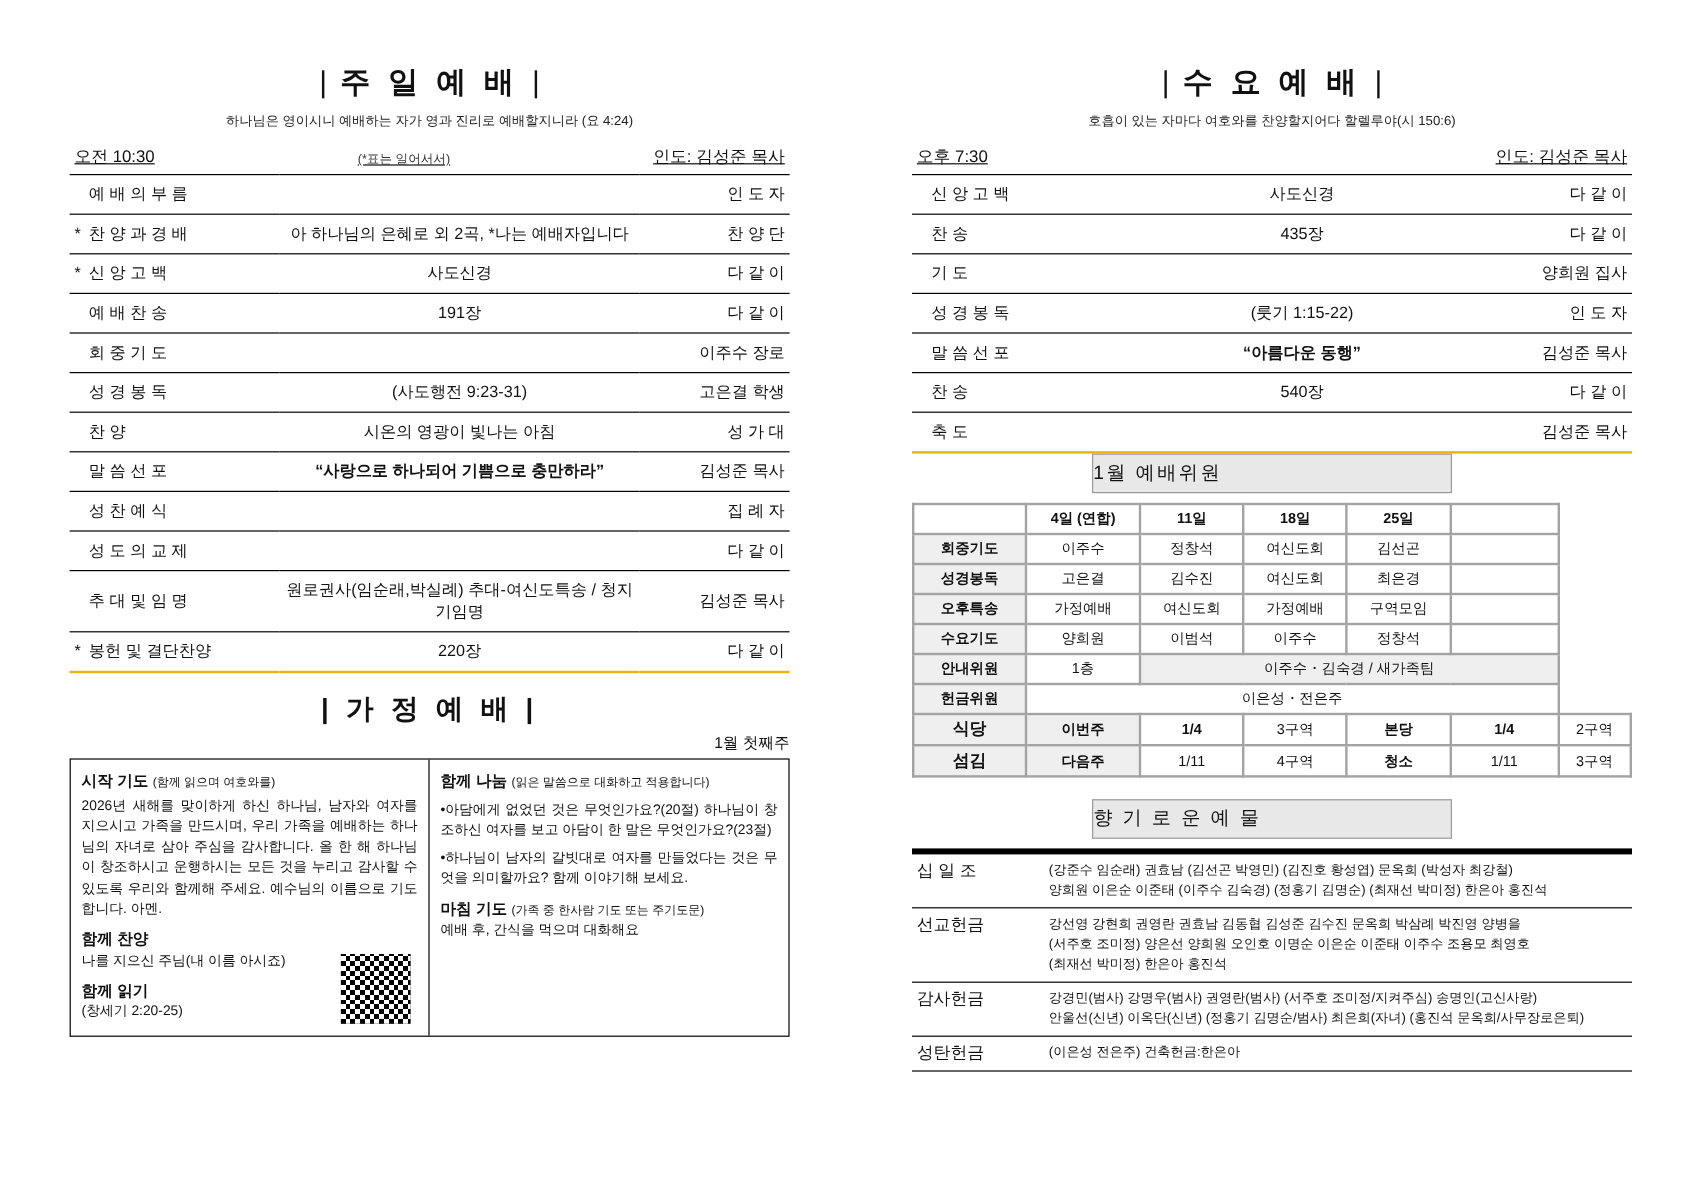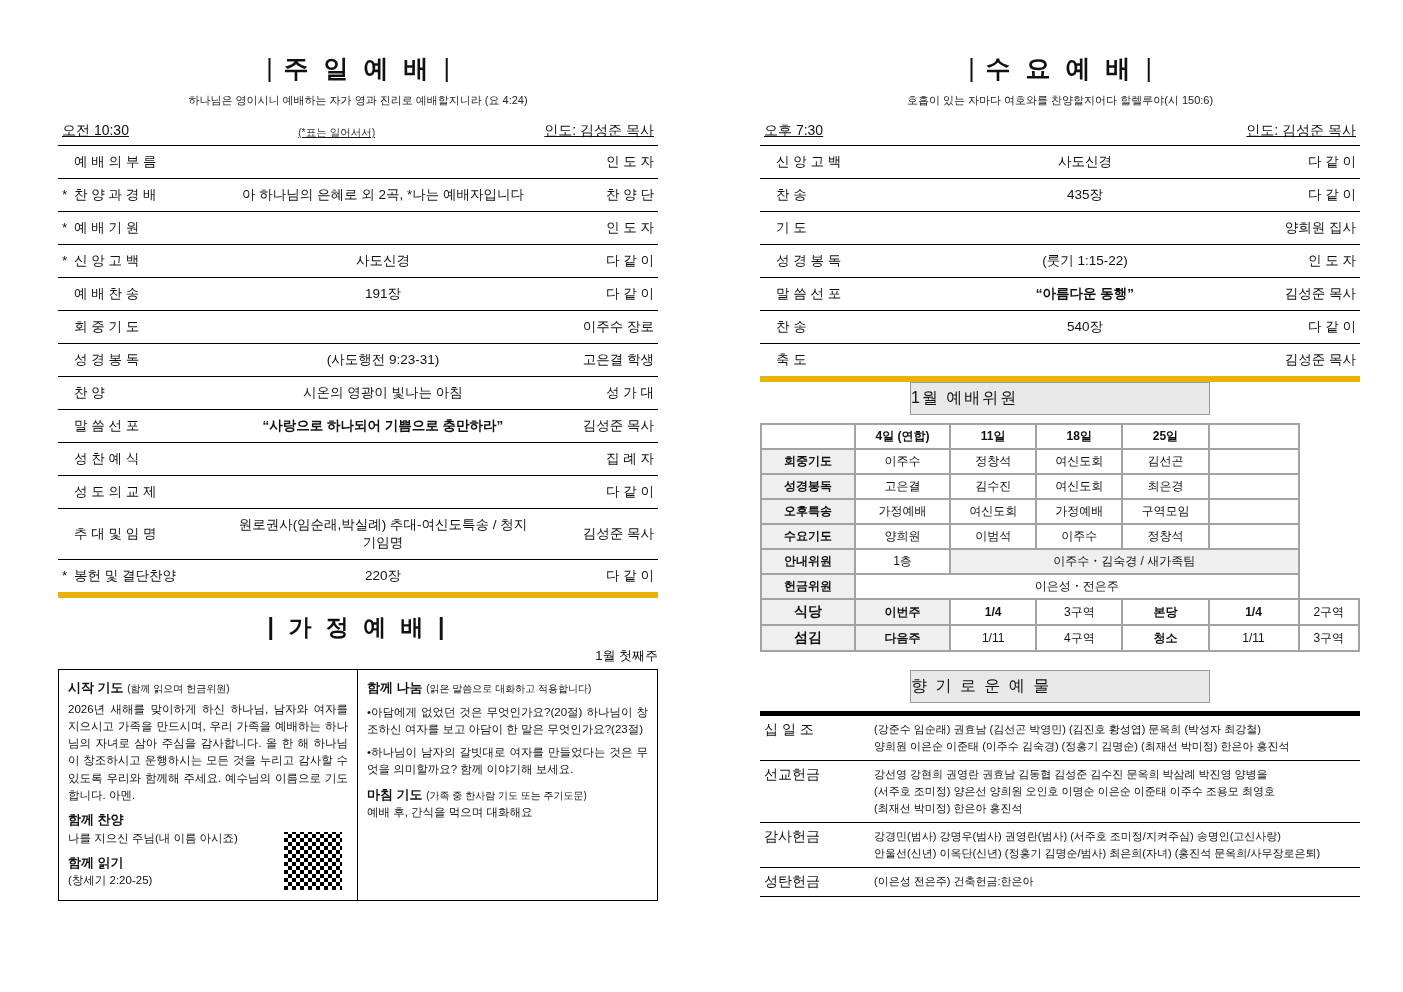--- a/index.html
+++ b/index.html
@@ -39,21 +39,21 @@
 
   table.order { width:100%; border-collapse:collapse; }
   table.order td {
     border-top:1px solid #000;
     border-bottom:1px solid #000;
     padding: 7px 4px;
     font-size: 13.5px;
     vertical-align: middle;
   }
   table.order tr td { border-bottom: none; }
-  table.order tr:last-child td { border-bottom:6px solid #eab308; }
+  table.order tr:last-child td { border-bottom:2px solid #eab308; }
   td.c1 { width: 175px; white-space:nowrap; }
   td.c2 { text-align:center; }
   td.c3 { width: 125px; text-align:right; white-space:nowrap; }
   .star { display:inline-block; width:12px; }
   .bold-c2 { font-weight:bold; font-size:14px; }
 
   
   .home-title {
     text-align:center; font-size:23px; font-weight:bold; letter-spacing:4px;
     margin-top: 14px; margin-bottom: 4px;
@@ -120,25 +120,20 @@
             <td class="c1"><span class="star"></span>예 배 의 부 름</td>
             <td class="c2"></td>
             <td class="c3">인 도 자</td>
           </tr>
           <tr>
             <td class="c1"><span class="star">*</span>찬 양 과 경 배</td>
             <td class="c2">아 하나님의 은혜로 외 2곡, *나는 예배자입니다</td>
             <td class="c3">찬 양 단</td>
           </tr>
           <tr>
-            <td class="c1"><span class="star">*</span>예 배 기 원</td>
-            <td class="c2"></td>
-            <td class="c3">인 도 자</td>
-          </tr>
-          <tr>
             <td class="c1"><span class="star">*</span>신 앙 고 백</td>
             <td class="c2">사도신경</td>
             <td class="c3">다 같 이</td>
           </tr>
           <tr>
             <td class="c1"><span class="star"></span>예 배 찬 송</td>
             <td class="c2">191장</td>
             <td class="c3">다 같 이</td>
           </tr>
           <tr>
@@ -184,21 +179,21 @@
         </tbody>
     </table>
 
     <div class="home-title">
       <span class="bar">|</span> <span>가 정 예 배</span> <span class="bar">|</span>
     </div>
     <div class="home-week">1월 첫째주</div>
     <div class="home-box">
       <div class="home-left">
         <div class="h-head">
-          <span>시작 기도</span> <span class="small">(함께 읽으며 헌금위원)</span>
+          <span>시작 기도</span> <span class="small">(함께 읽으며 여호와를)</span>
         </div>
         <div class="h-para">2026년 새해를 맞이하게 하신 하나님, 남자와 여자를 지으시고 가족을 만드시며, 우리 가족을 예배하는 하나님의 자녀로 삼아 주심을 감사합니다. 올 한 해 하나님이 창조하시고 운행하시는 모든 것을 누리고 감사할 수 있도록 우리와 함께해 주세요. 예수님의 이름으로 기도합니다. 아멘.</div>
         <div class="h-head mt6">함께 찬양</div>
         <div class="qr-wrap">
           <div>
             <div>나를 지으신 주님(내 이름 아시죠)</div>
             <div class="h-head mt6">함께 읽기</div>
             <div>(창세기 2:20-25)</div>
           </div>
           <div class="qr"></div>

